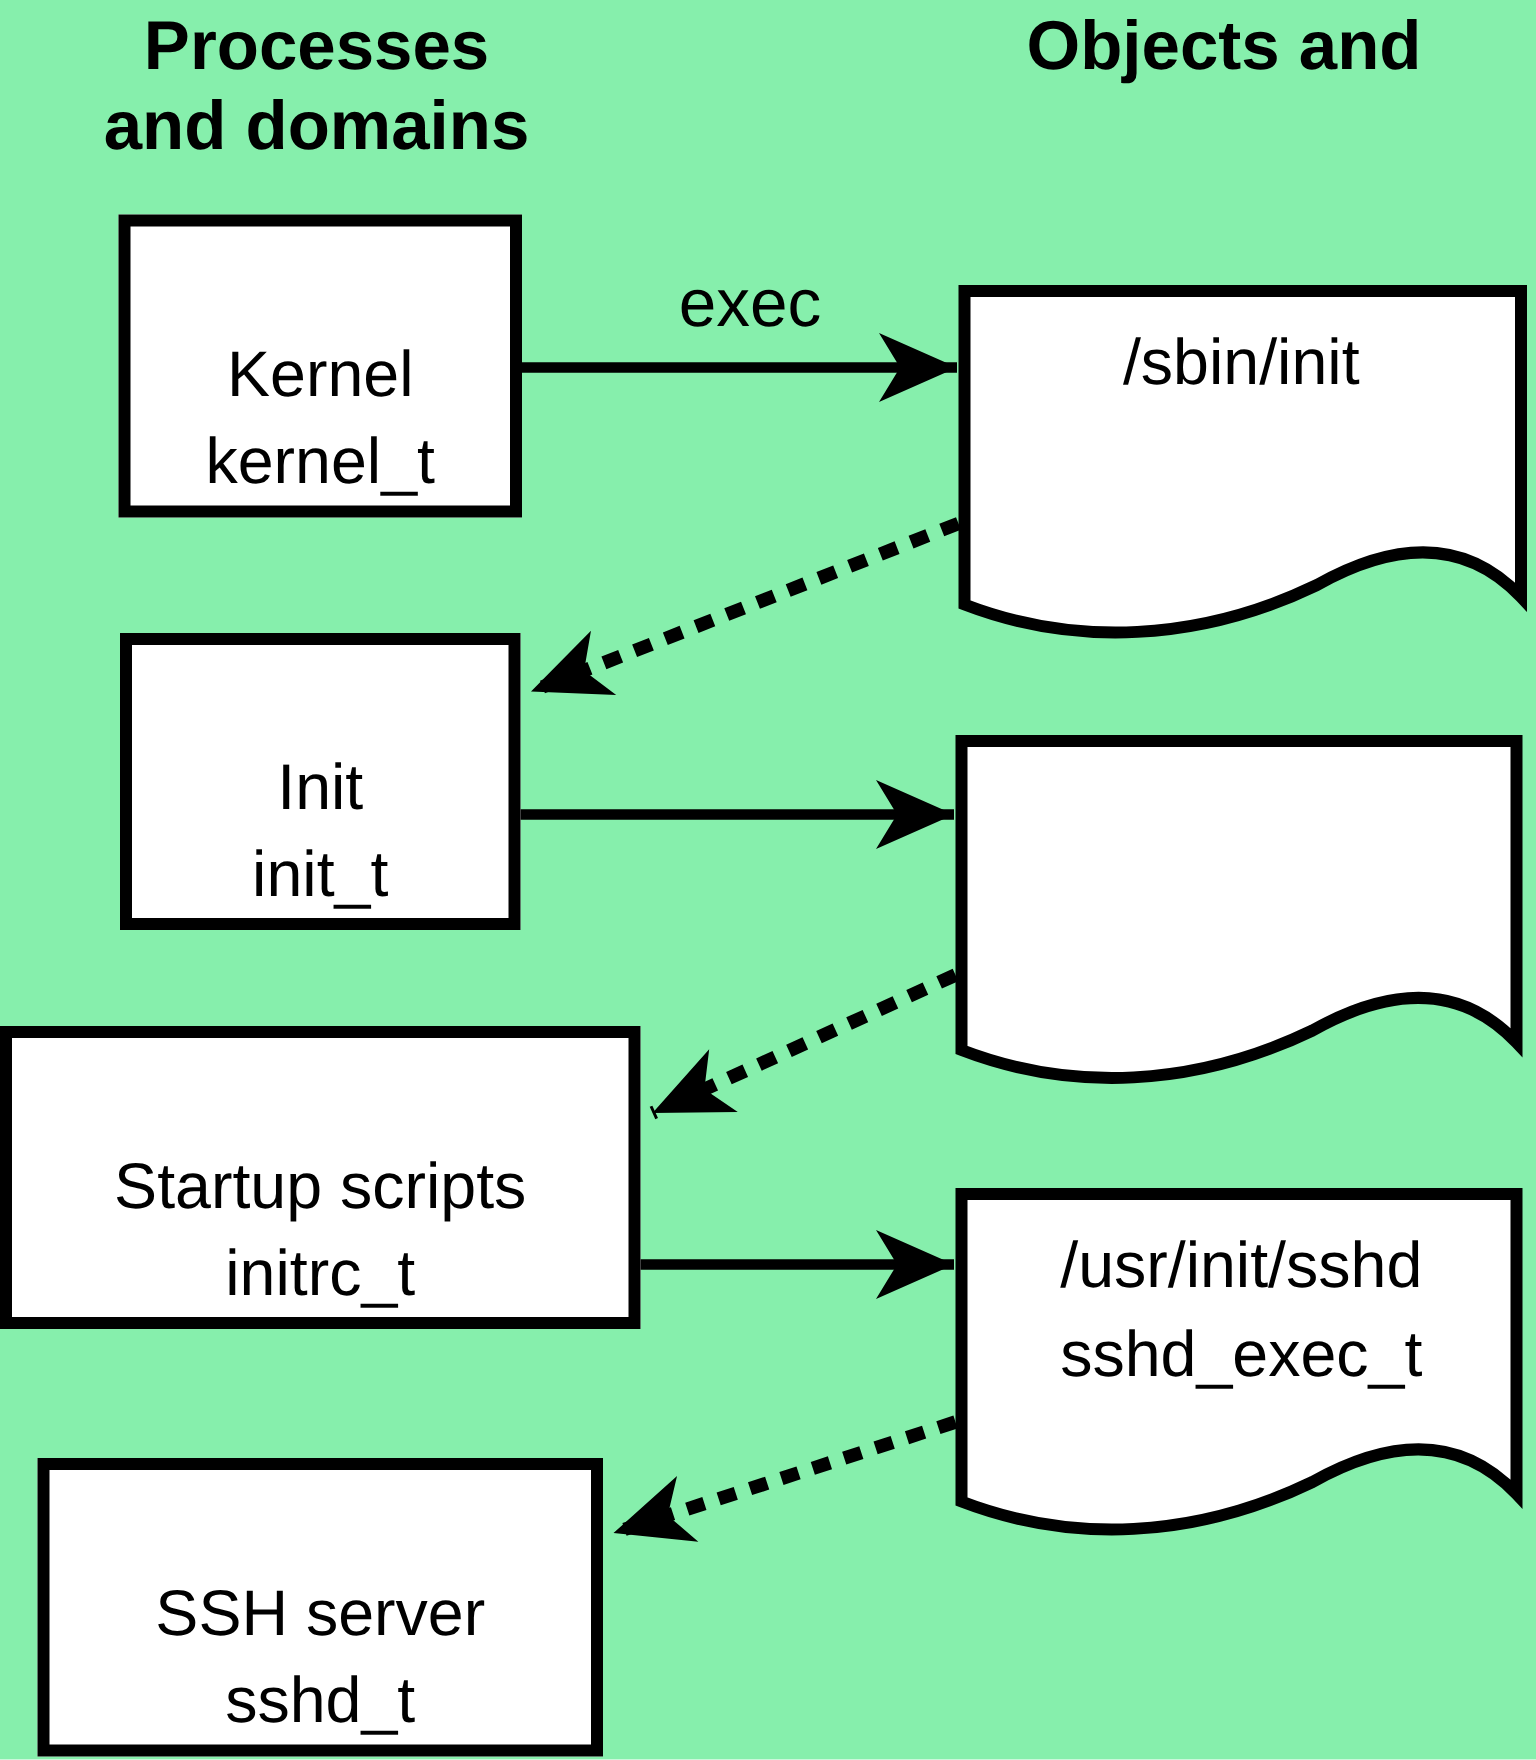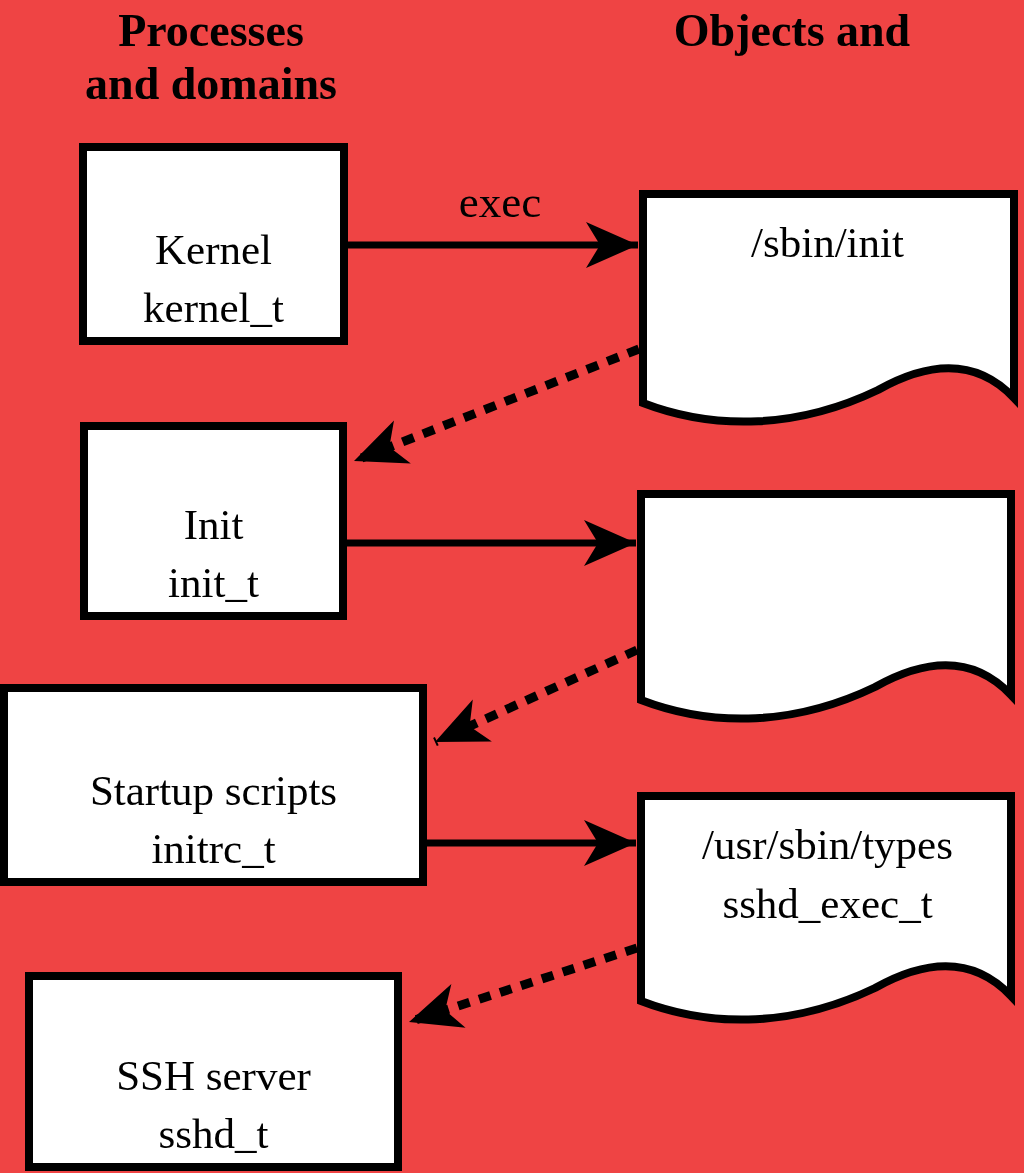--- a/index.html
+++ b/index.html
@@ -4,36 +4,36 @@
 <style>
   html, body {
     margin: 0;
     padding: 0;
     background: #ffffff;
   }
   #canvas {
     position: relative;
     width: 1024px;
     height: 1173px;
-    background: #ef4444;
-    font-family: Liberation Serif, serif;
+    background: #86efac;
+    font-family: Liberation Sans, sans-serif;
     color: #000000;
     overflow: hidden;
   }
   .heading {
     position: absolute;
     text-align: center;
     font-weight: bold;
     font-size: 46px;
     line-height: 53px;
     color: #000;
   }
   .heading span { display: block; }
   #heading-left  { left: 10px;  top: 4px; width: 402px; }
-  #heading-right { left: 596px; top: 4px; width: 392px; }
+  #heading-right { left: 620px; top: 4px; width: 392px; }
 
   .pbox {
     position: absolute;
     box-sizing: border-box;
     border: 8px solid #000;
     background: #fff;
     display: flex;
     flex-direction: column;
     align-items: center;
     justify-content: flex-end;
@@ -149,19 +149,19 @@
     <span>SSH server</span>
     <span>sshd_t</span>
   </div>
 
   <div class="doc-label" id="doc-label-1">
     <span>/sbin/init</span>
   </div>
   <div class="doc-label" id="doc-label-2">
   </div>
   <div class="doc-label" id="doc-label-3">
-    <span>/usr/sbin/types</span>
+    <span>/usr/init/sshd</span>
     <span>sshd_exec_t</span>
   </div>
 
   <div id="exec-label">exec</div>
 
 </div>
 
 </body></html>

